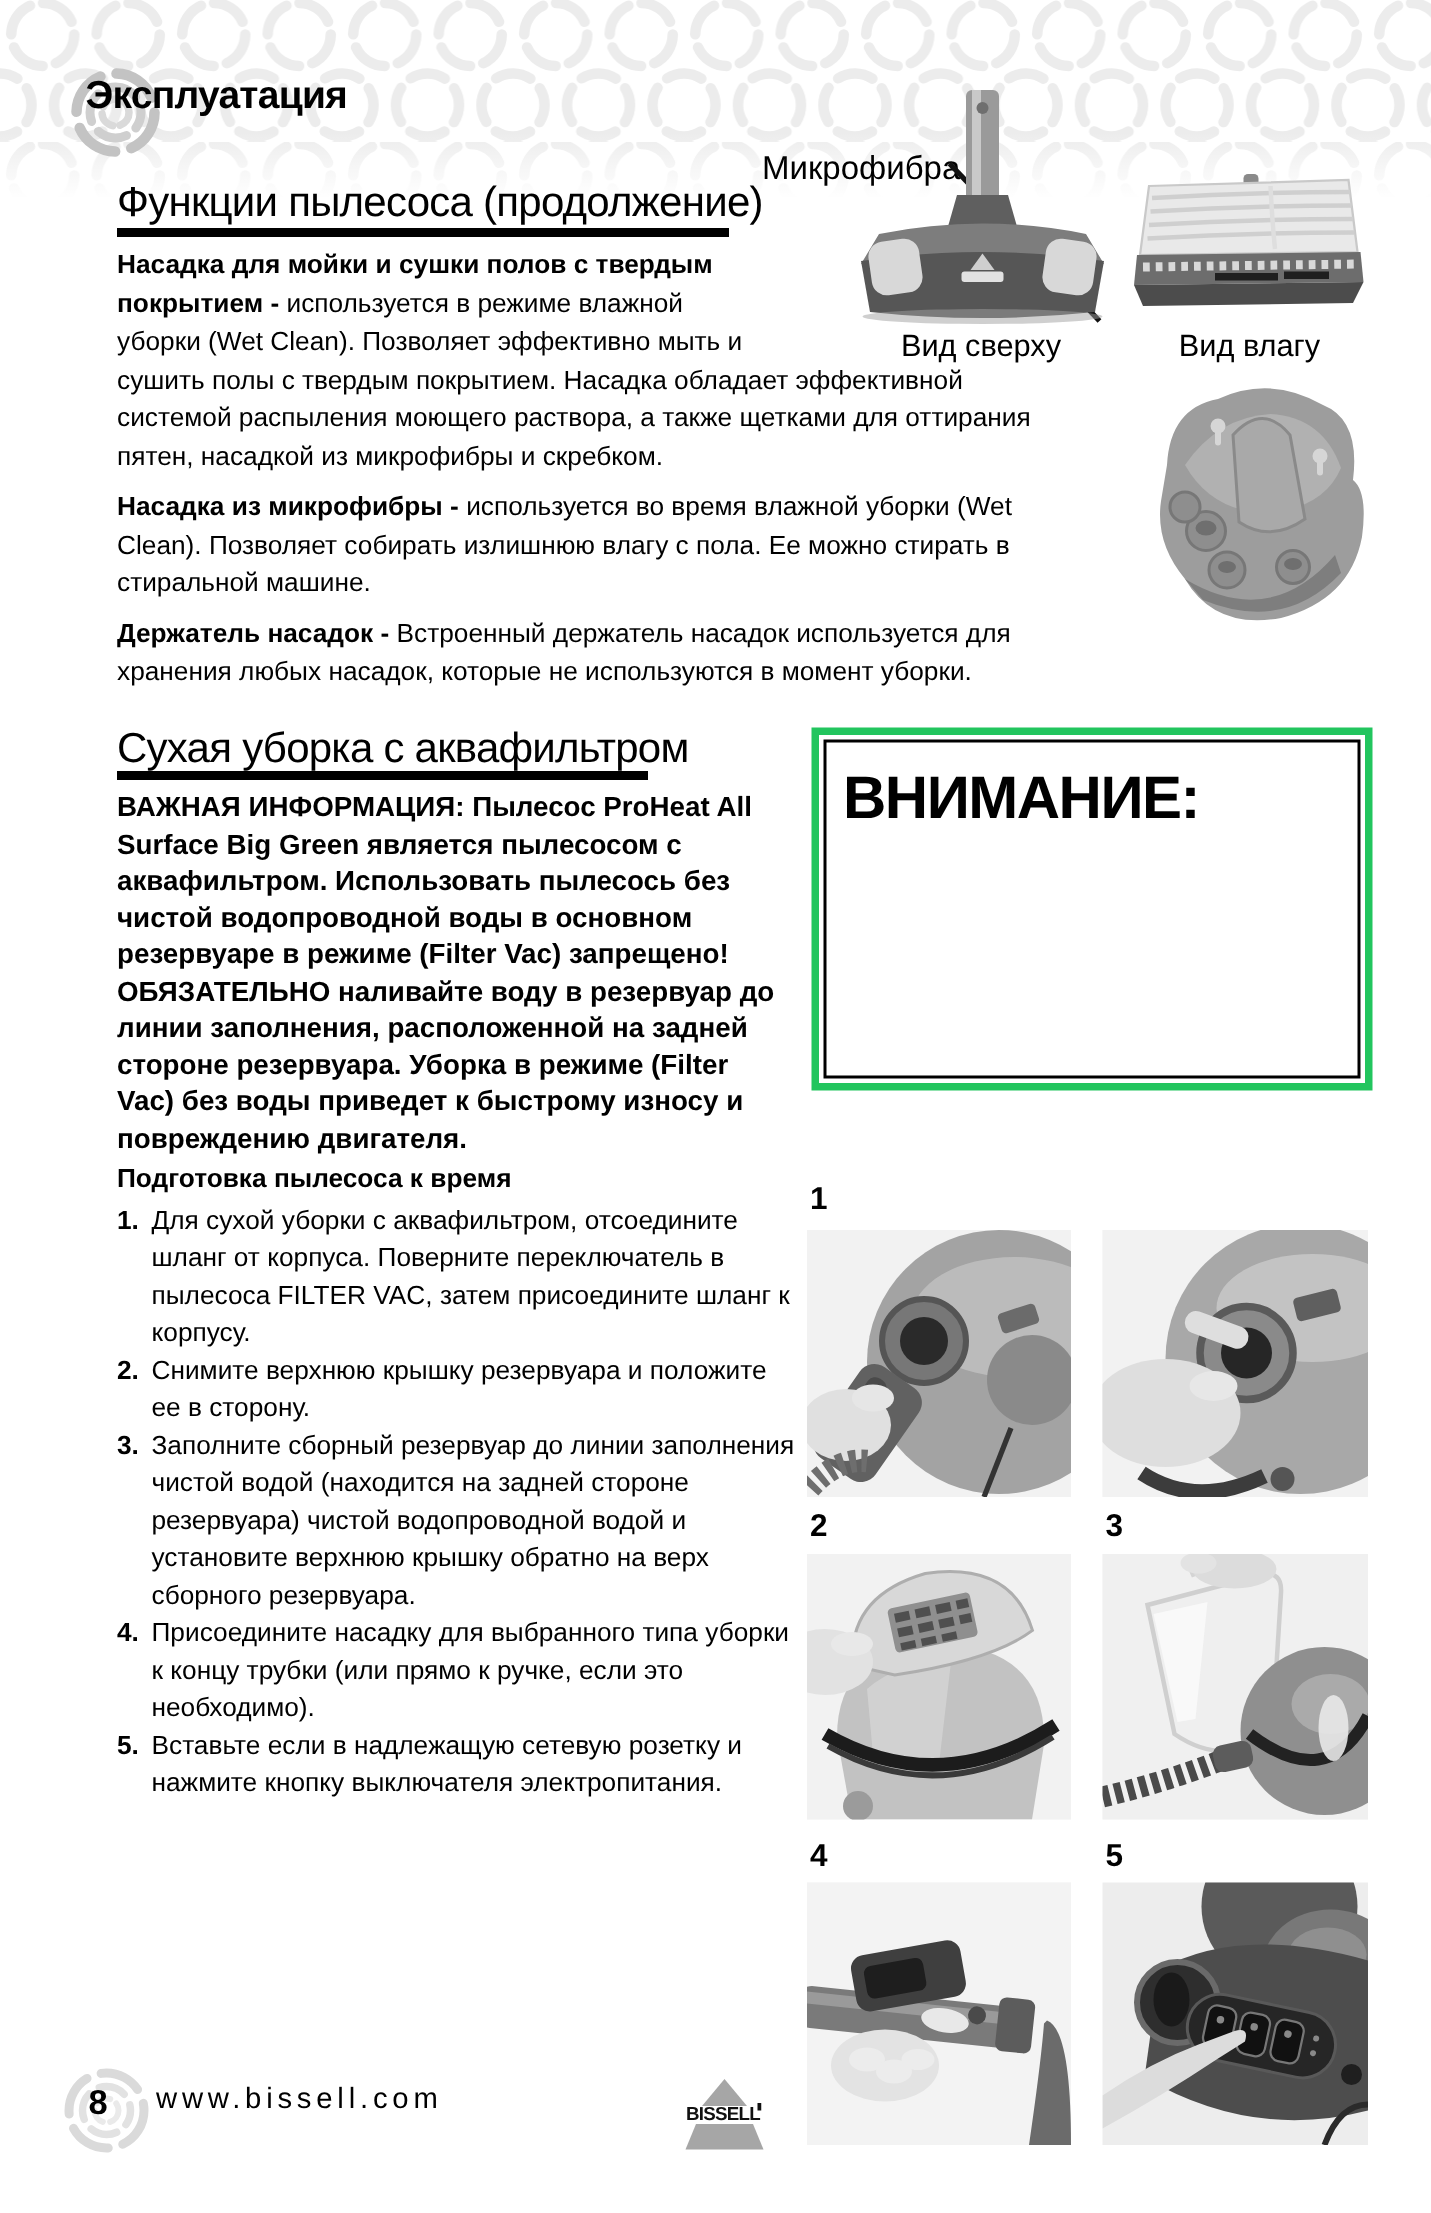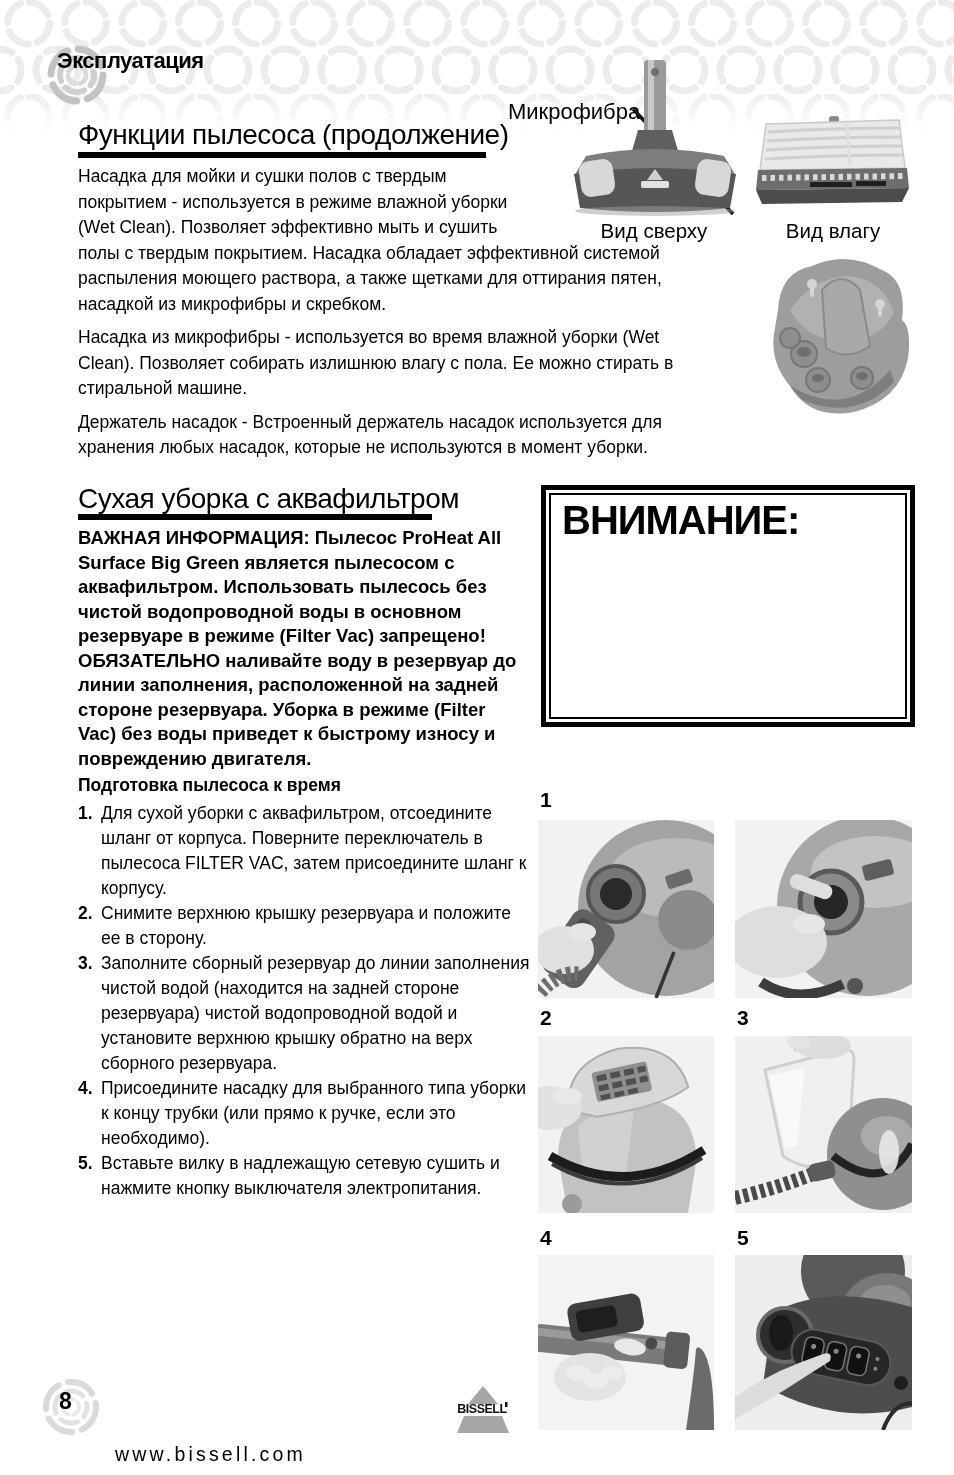--- a/index.html
+++ b/index.html
@@ -5,57 +5,57 @@
   html,body{margin:0;padding:0;background:#fff;}
   .page{
     position:relative;width:954px;height:1475px;background:#fff;overflow:hidden;
     font-family:"Liberation Sans", sans-serif;color:#000;
   }
   .abs{position:absolute;}
   
   .pattern-wrap{left:0;top:0;width:954px;height:140px;}
   .pattern-fade{left:0;top:88px;width:954px;height:52px;
     background:linear-gradient(to bottom, rgba(255,255,255,0), #ffffff 85%);}
-  .page-title{left:57px;top:48px;font-size:22px;font-weight:bold;letter-spacing:-0.5px;}
+  .page-title{left:57px;top:48px;font-size:26px;font-weight:bold;letter-spacing:-0.5px;}
   
   .sec-title{font-size:28px;font-weight:normal;letter-spacing:-0.5px;}
   .sec1-title{left:78px;top:119px;}
   .bar{background:#000;height:6px;}
   .bar1{left:78px;top:152px;width:408px;}
   .sec2-title{left:78px;top:483px;}
   .bar2{left:78px;top:514px;width:354px;}
   
   .bodytext{left:78px;top:164px;width:614px;font-size:17.5px;line-height:25.5px;}
   .fig-spacer{float:right;width:184px;height:75px;}
   .bodytext p{margin:0 0 8px 0;}
-  .lead{font-weight:normal;}
+  .lead{font-weight:bold;}
   .important{left:78px;top:526px;width:440px;font-size:18.5px;font-weight:bold;line-height:24.5px;}
   .prep-title{left:78px;top:775px;font-size:17.5px;font-weight:bold;}
   .steps{left:78px;top:801px;width:455px;font-size:17.5px;line-height:25px;
     list-style:none;margin:0;padding:0;}
   .steps li{position:relative;padding-left:23px;}
   .steps .num{position:absolute;left:0;top:0;font-weight:bold;}
   
   .warnbox{left:541px;top:485px;width:374px;height:242px;box-sizing:border-box;
-    border:5px solid #000000;
+    border:5px solid #22c55e;
     box-shadow:inset 0 0 0 3px #fff, inset 0 0 0 5px #000;
-    padding:8px 16px;background:#fff;}
+    padding:20px 16px;background:#fff;}
   .warn-title{font-size:40px;font-weight:bold;letter-spacing:-1px;line-height:44px;}
   .warn-text{font-size:19px;font-weight:bold;line-height:24.3px;margin-top:3px;}
   
   .callout-label{left:508px;top:99px;font-size:22px;}
   .fig-caption{top:219px;font-size:20.5px;text-align:center;}
   .capt-top{left:563px;width:182px;}
   .capt-bottom{left:752px;width:162px;}
   
   .photo-num{font-size:21px;font-weight:bold;}
   .photo{background:#f3f3f3;}
   
   .page-num{left:59px;top:1388px;font-size:23px;font-weight:bold;}
-  .site{left:104px;top:1443px;font-size:19.5px;letter-spacing:3.2px;margin-left:11px;}
+  .site{left:104px;top:1388px;font-size:19.5px;letter-spacing:3.2px;}
 </style>
 </head>
 <body>
 
 <div class="page">
 
   <svg class="abs pattern-wrap" width="954" height="140">
     <defs>
       <pattern id="sw" width="57" height="94" patternUnits="userSpaceOnUse">
         <g fill="none" stroke="#ececec" stroke-width="7" stroke-linecap="round">
@@ -158,21 +158,21 @@
   <div class="abs sec-title sec2-title">Сухая уборка с аквафильтром</div>
   <div class="abs bar bar2"></div>
   <div class="abs important">ВАЖНАЯ ИНФОРМАЦИЯ: Пылесос ProHeat All Surface Big Green является пылесосом с аквафильтром. Использовать пылесось без чистой водопроводной воды в основном резервуаре в режиме (Filter Vac) запрещено! ОБЯЗАТЕЛЬНО  наливайте воду в резервуар до линии заполнения, расположенной на задней стороне резервуара. Уборка в режиме (Filter Vac) без воды приведет к быстрому износу и повреждению двигателя.</div>
   <div class="abs prep-title">Подготовка пылесоса к время</div>
 
   <ol class="abs steps">
     <li><span class="num">1.</span><span>Для сухой уборки с аквафильтром, отсоедините шланг от корпуса. Поверните переключатель в пылесоса FILTER VAC, затем присоедините шланг к корпусу.</span></li>
     <li><span class="num">2.</span><span>Снимите верхнюю крышку резервуара и положите ее в сторону.</span></li>
     <li><span class="num">3.</span><span>Заполните сборный резервуар до линии заполнения чистой водой (находится на задней стороне резервуара) чистой водопроводной водой и установите верхнюю крышку обратно на верх сборного резервуара.</span></li>
     <li><span class="num">4.</span><span>Присоедините насадку для выбранного типа уборки к концу трубки (или прямо к ручке, если это необходимо).</span></li>
-    <li><span class="num">5.</span><span>Вставьте вилку в надлежащую сетевую сушить и нажмите кнопку выключателя электропитания.</span></li>
+    <li><span class="num">5.</span><span>Вставьте если в надлежащую сетевую розетку и нажмите кнопку выключателя электропитания.</span></li>
   </ol>
 
   <div class="abs photo-num" style="left:540px;top:788px;">1</div>
   <div class="abs photo-num" style="left:540px;top:1006px;">2</div>
   <div class="abs photo-num" style="left:737px;top:1006px;">3</div>
   <div class="abs photo-num" style="left:540px;top:1226px;">4</div>
   <div class="abs photo-num" style="left:737px;top:1226px;">5</div>
 
   <svg class="abs photo" style="left:538px;top:820px;" width="176" height="178" viewBox="0 0 176 178">
     <rect width="176" height="178" fill="#f2f2f2"></rect>

